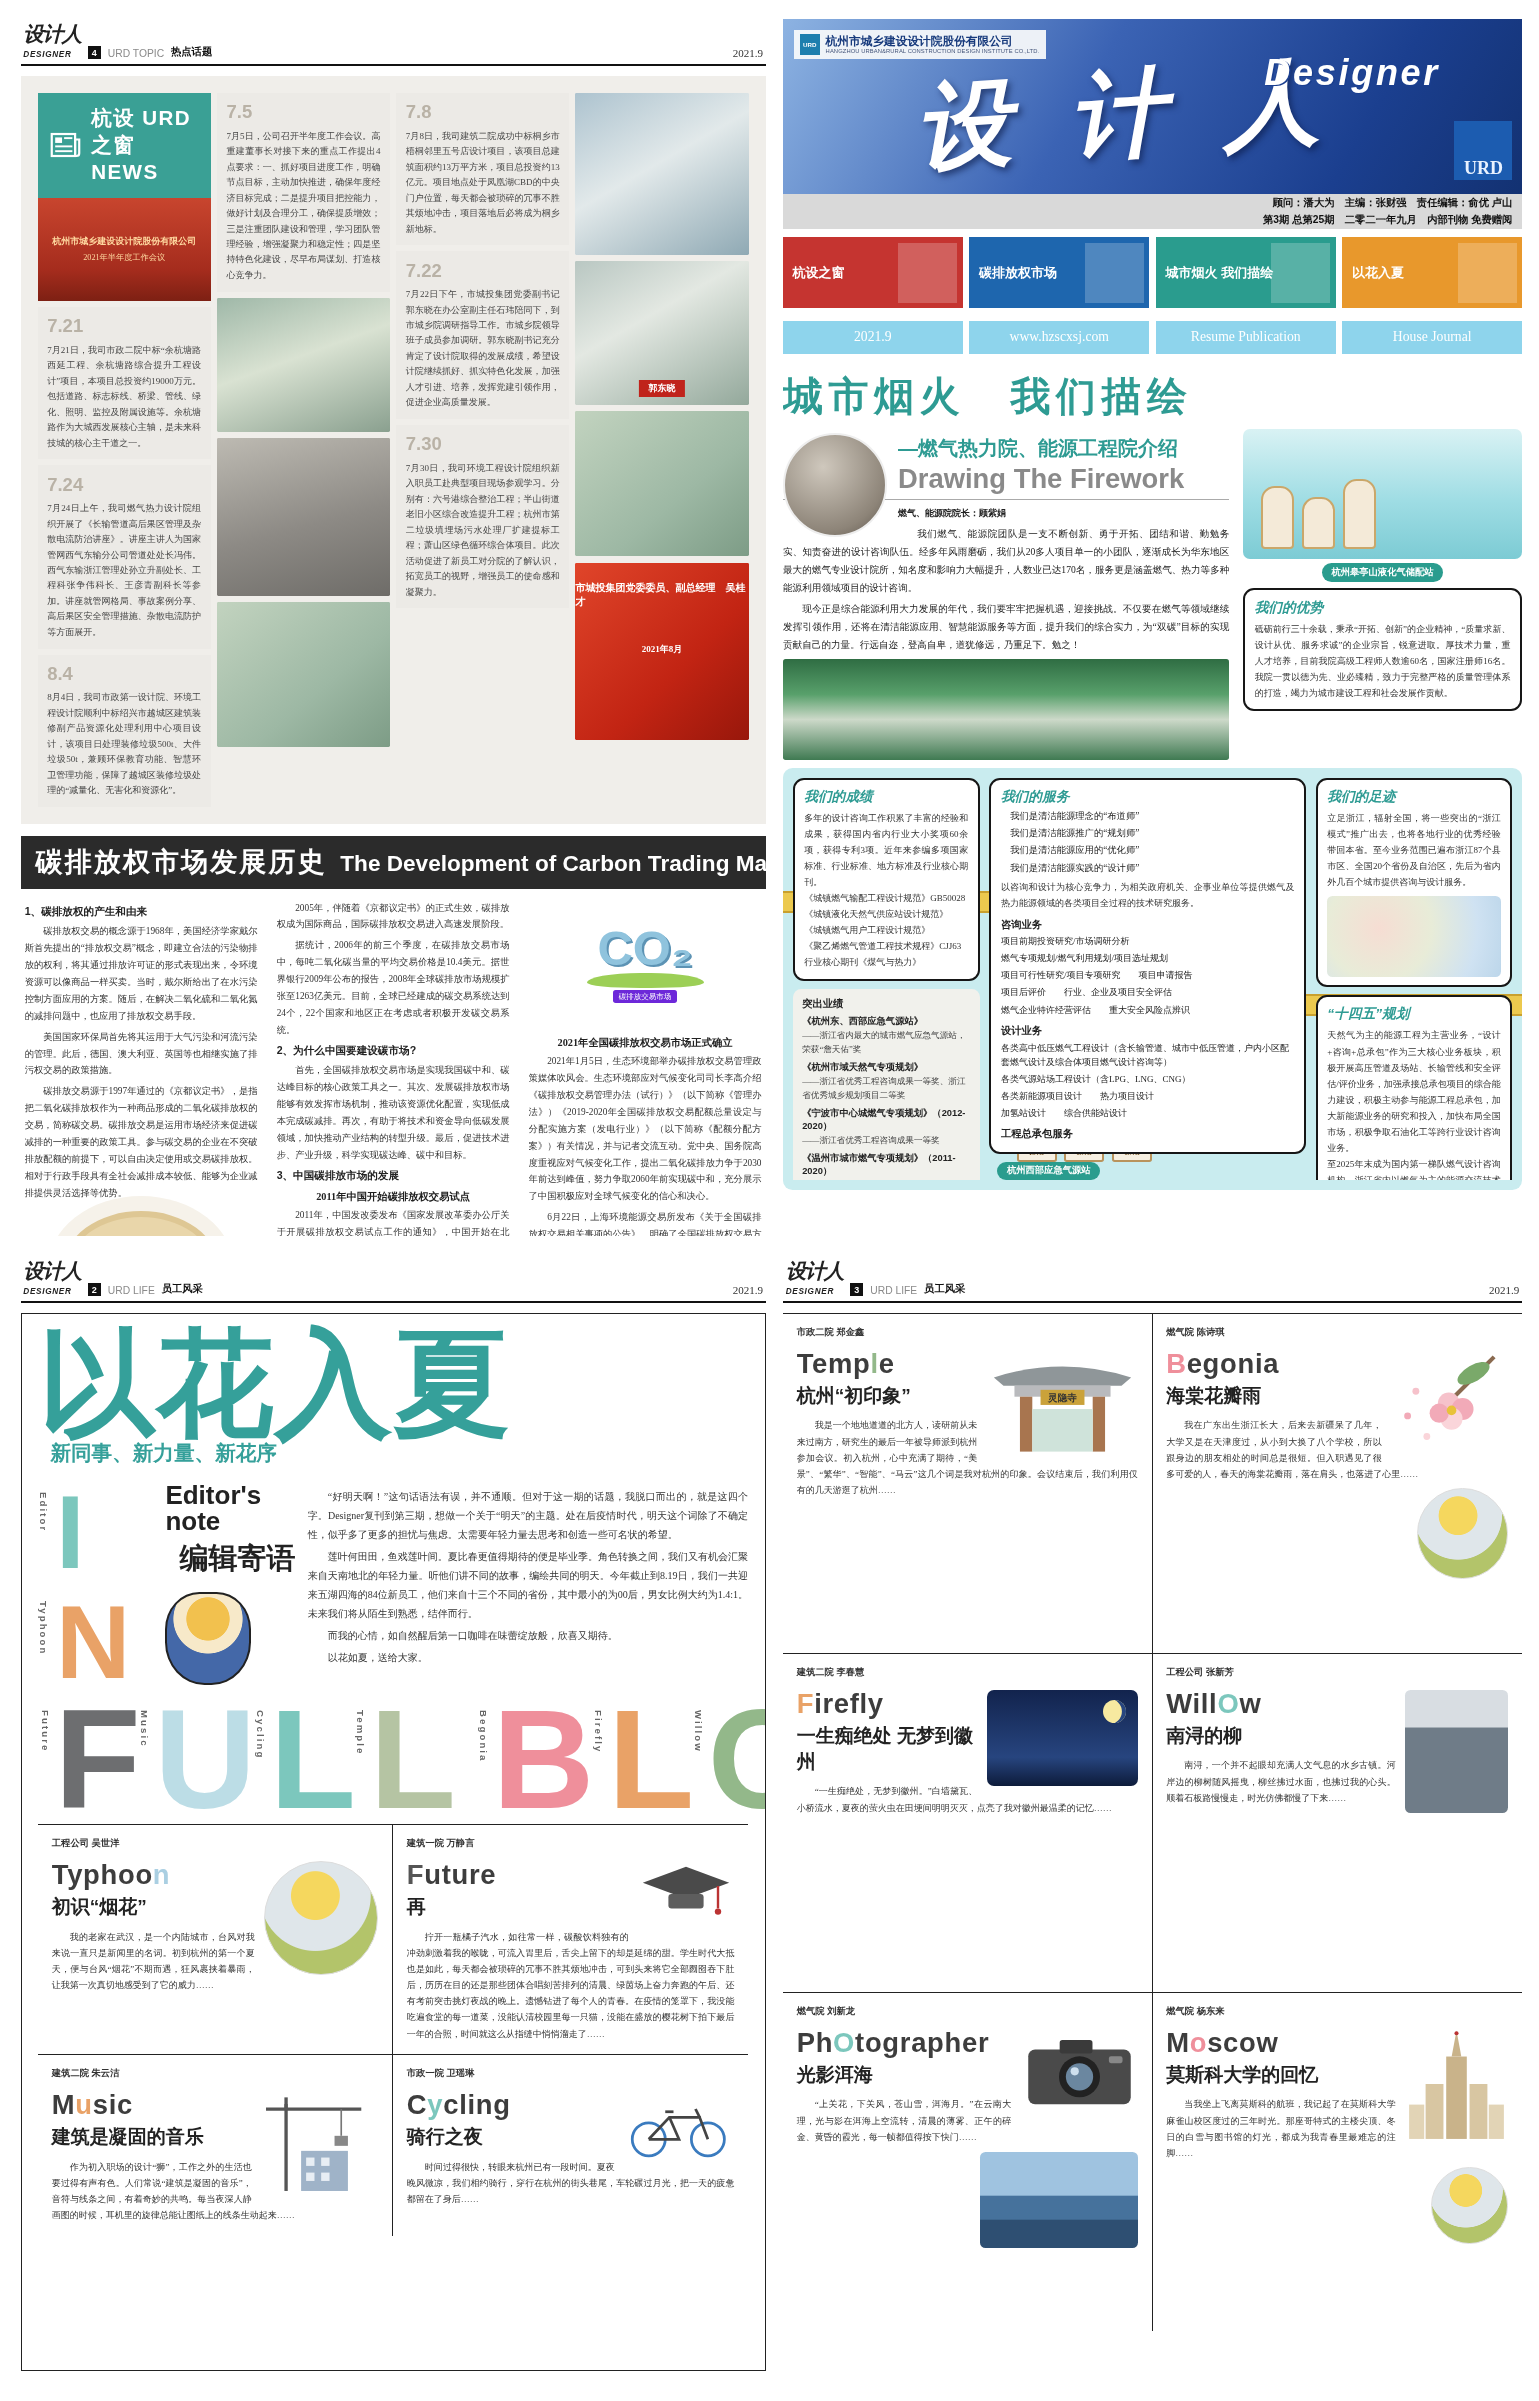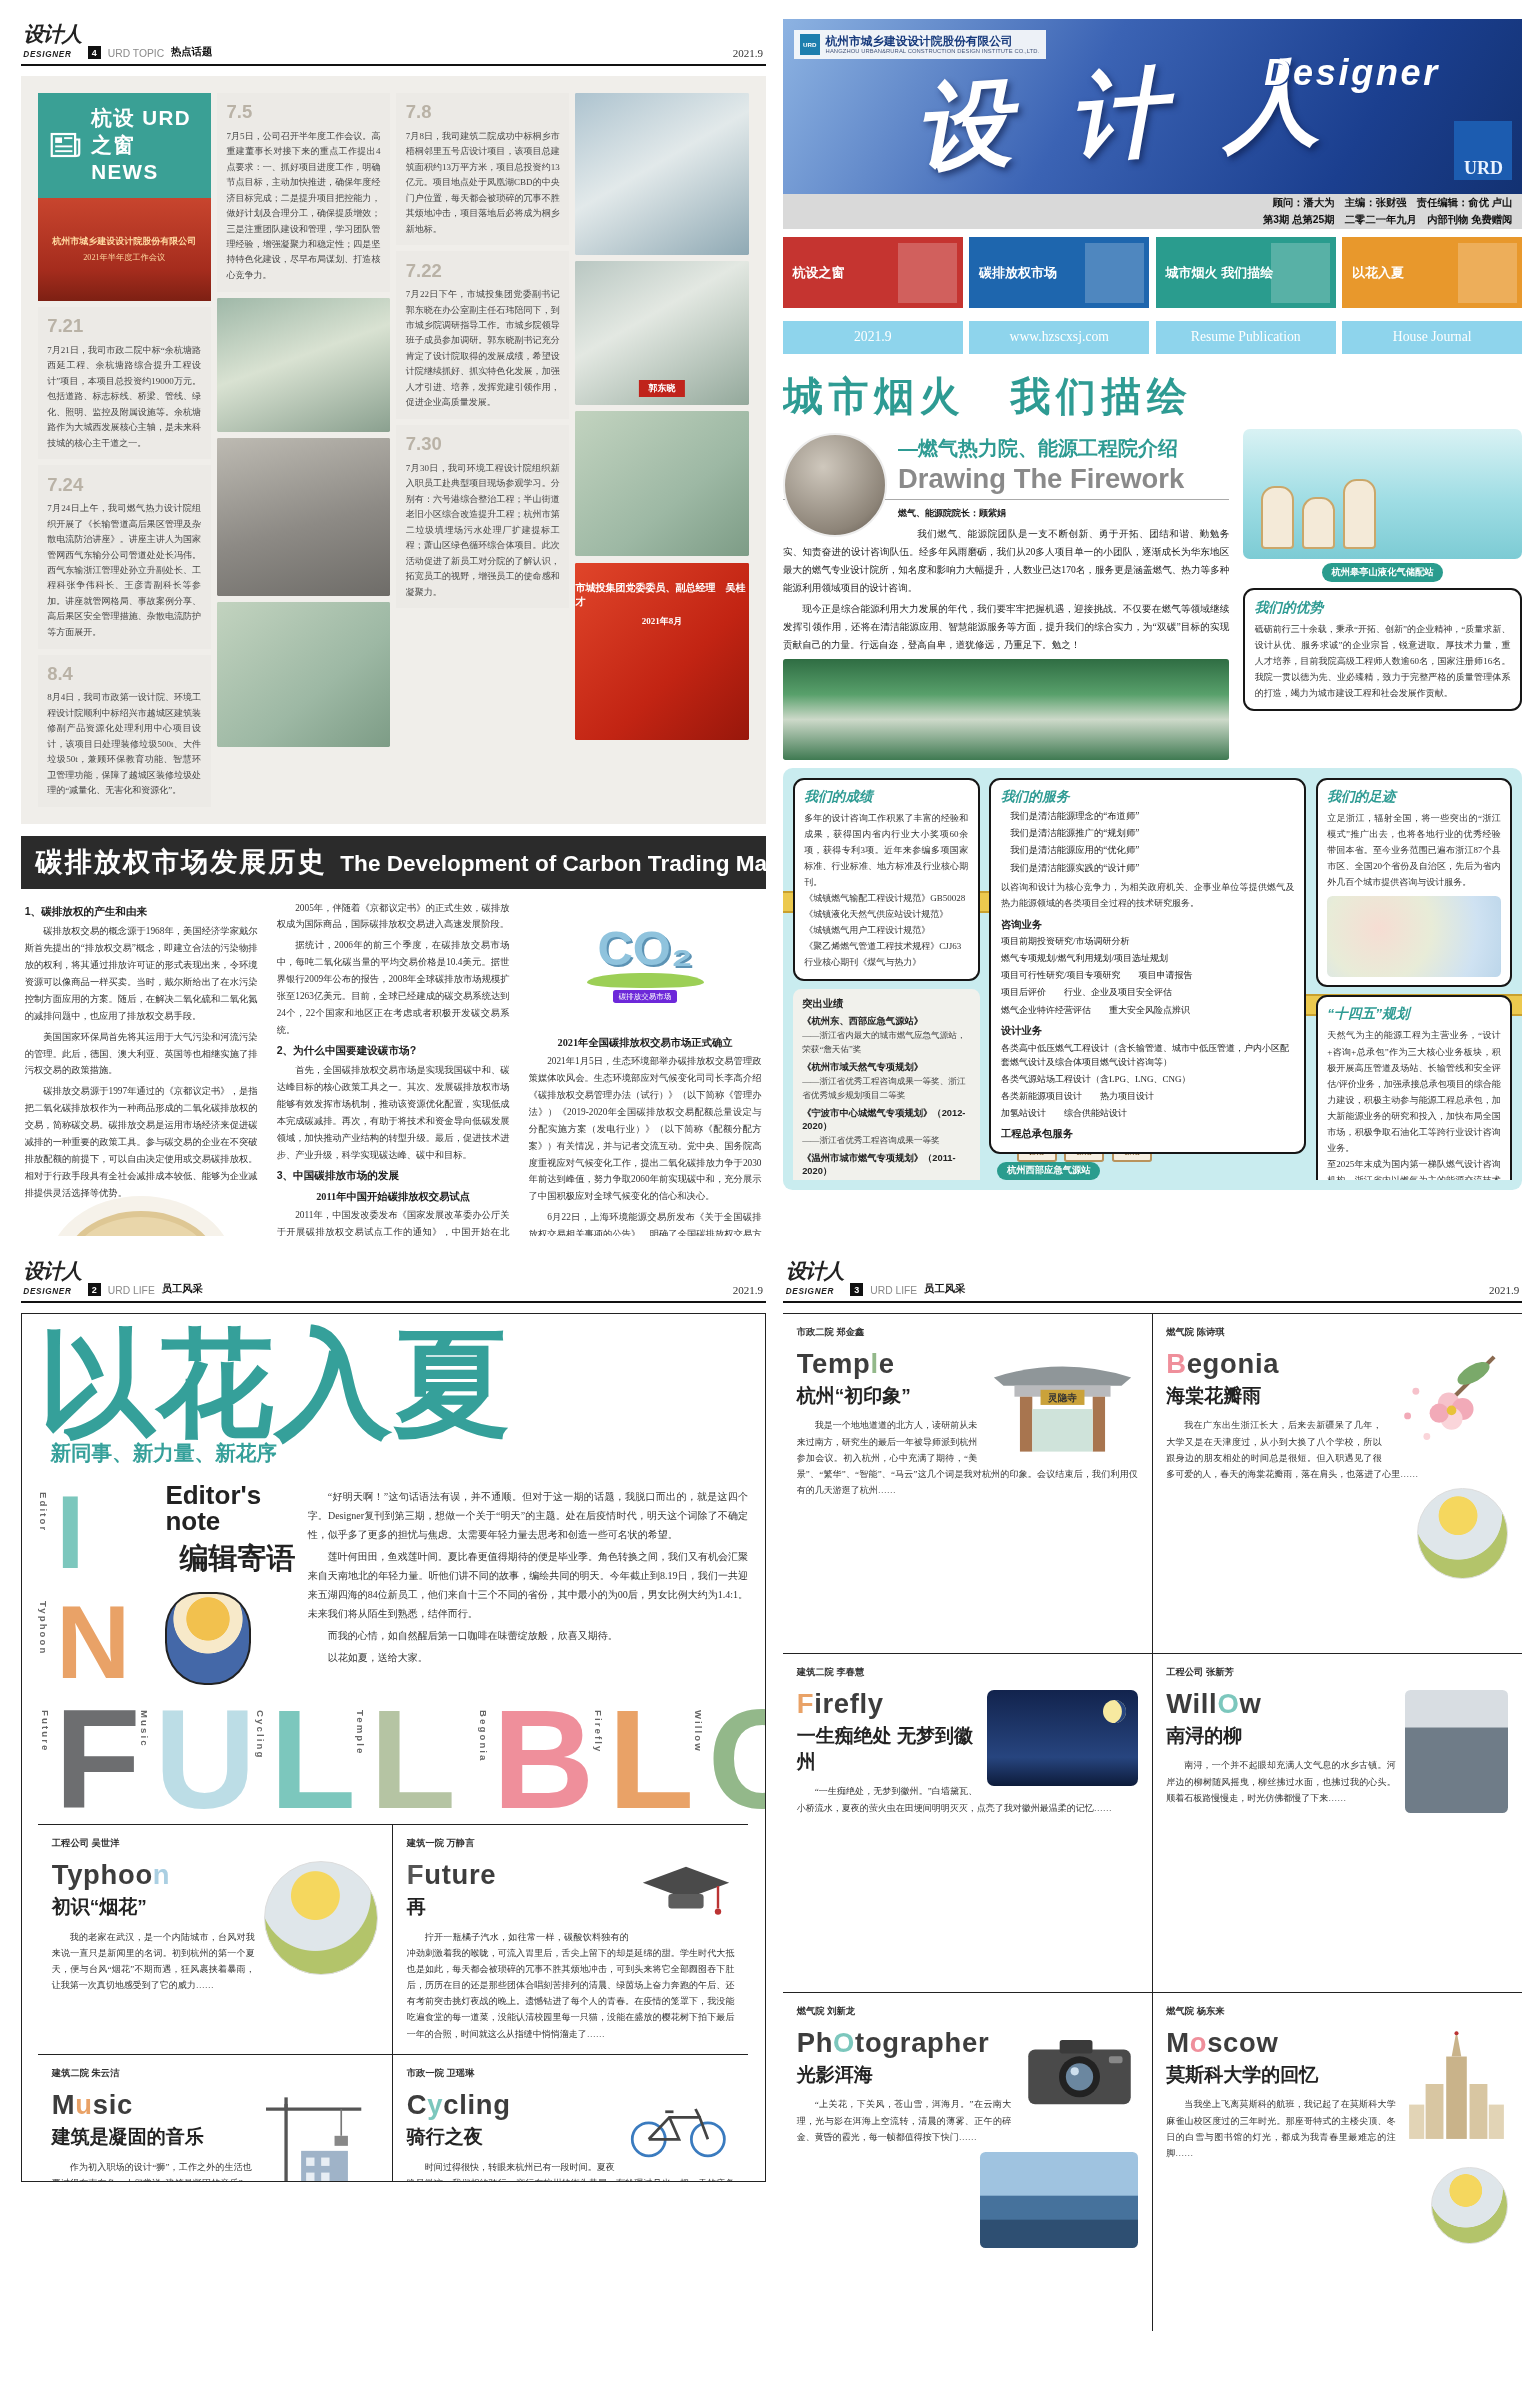--- a/index.html
+++ b/index.html
@@ -37,21 +37,21 @@
   .ph-e{height:162px;background:linear-gradient(150deg,#adc3cf,#e2e9ea 45%,#8fa9b4);}
   .nbrand{background:#3aa095;color:#fff;padding:12.3px 11px;display:flex;gap:9.6px;align-items:center;}
   .nbrand-t{font-family:"Liberation Sans",sans-serif;font-weight:bold;font-size:20.6px;line-height:1.3;letter-spacing:1.4px;}
   .meeting{height:103px;background:linear-gradient(180deg,#c8452e,#a52c1d 70%,#7d2013);
            display:flex;flex-direction:column;align-items:center;justify-content:center;color:#ffd9a0;}
   .meeting .b1{font-size:9px;font-weight:bold;}
   .meeting .b2{font-size:8.2px;margin-top:4.1px;}
   .nameplate{position:absolute;bottom:8.2px;left:50%;transform:translateX(-50%);
              background:#c0231b;color:#fff;font-size:9px;font-weight:bold;padding:2.1px 9.6px;}
   .slide{height:159px;background:linear-gradient(135deg,#e0452a,#c22413 60%,#98170b);
-         display:flex;flex-direction:column;align-items:center;padding-top:18px;color:#fff;}
+         display:flex;flex-direction:column;align-items:center;padding-top:18px;color:#fff;gap:28px;}
   .slide .s1{font-size:10px;font-weight:bold;}
   .slide .s2{font-size:9px;margin-top:6.9px;font-weight:bold;}
 
   
   .cbanner{background:#2b2b2b;color:#fff;margin-top:12.3px;padding:8.2px 15px;
            font-family:"Liberation Sans",sans-serif;font-weight:bold;display:flex;gap:13.7px;align-items:baseline;}
   .cb-cn{font-size:27px;letter-spacing:2.1px;white-space:nowrap;}
   .cb-en{font-size:22.6px;white-space:nowrap;}
   .carticle{display:flex;gap:19px;margin-top:11px;height:444px;position:relative;padding:0 4.1px;}
   .ccol{flex:1;overflow:hidden;}
@@ -133,21 +133,21 @@
   .svc-line{font-size:9.3px;margin:0 0 4.1px;text-indent:1em;}
   .svc-h2{font-family:"Liberation Sans",sans-serif;font-weight:bold;font-size:10.3px;margin:6.9px 0 2.7px;}
   .svc-i{font-size:9px;margin:0 0 2.7px;line-height:1.6;}
   .map{height:81px;border-radius:5.5px;margin-top:5.5px;
        background:radial-gradient(circle at 30% 40%,#f6ddd3,#e8ecd8 40%,#cfe2f2 75%,#bcd6ea);}
   .lngrow{position:relative;height:91px;}
   .lng-tank{position:absolute;bottom:18px;width:36px;height:69px;background:#f7f0e2;border:2.1px solid #b9935c;border-radius:16.5px 16.5px 2.7px 2.7px;
             display:flex;align-items:flex-end;justify-content:center;font-size:6.9px;font-weight:bold;color:#7a5c2e;padding-bottom:4.1px;}
 
   
-  .bloom-frame{border:1.4px solid #222;margin-top:9.6px;padding:13.7px 16.5px;height:869px;box-sizing:border-box;overflow:hidden;position:relative;}
+  .bloom-frame{border:1.4px solid #222;margin-top:9.6px;padding:13.7px 16.5px;height:1058px;box-sizing:border-box;overflow:hidden;position:relative;}
   .p3title{color:#35a09a;font-family:"Liberation Sans",sans-serif;font-weight:bold;font-size:117px;
            line-height:.95;letter-spacing:1.4px;display:inline-block;}
   .p3subtitle{color:#35a09a;font-family:"Liberation Sans",sans-serif;font-weight:bold;font-size:20.6px;
               display:inline-block;margin-left:12.3px;vertical-align:bottom;padding-bottom:11px;}
   .noterow{display:flex;gap:12.3px;margin-top:4.1px;}
   .inletters{width:115px;display:flex;flex-direction:column;gap:16.5px;padding-top:5.5px;}
   .bigI{font-family:"Liberation Sans",sans-serif;font-weight:bold;font-size:103px;line-height:.9;position:relative;padding-left:18px;}
   .vword{position:absolute;left:0;top:4.1px;writing-mode:vertical-rl;font-size:9.6px;color:#666;
          font-weight:bold;letter-spacing:2.1px;font-family:"Liberation Sans",sans-serif;}
   .notehead{width:130px;flex:none;}

